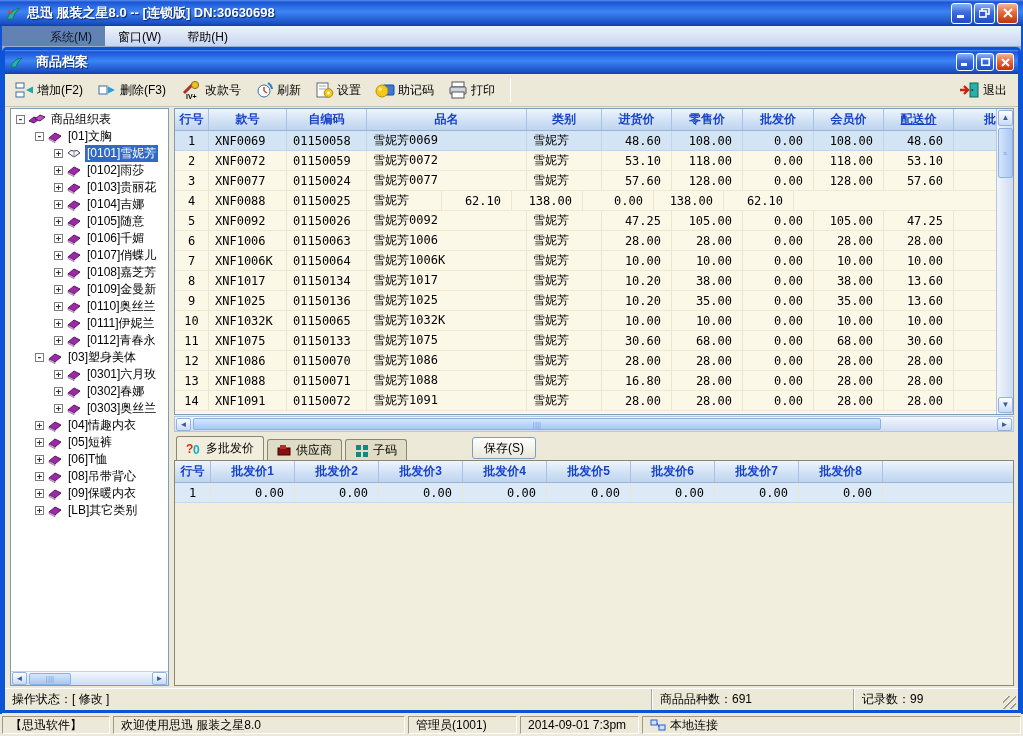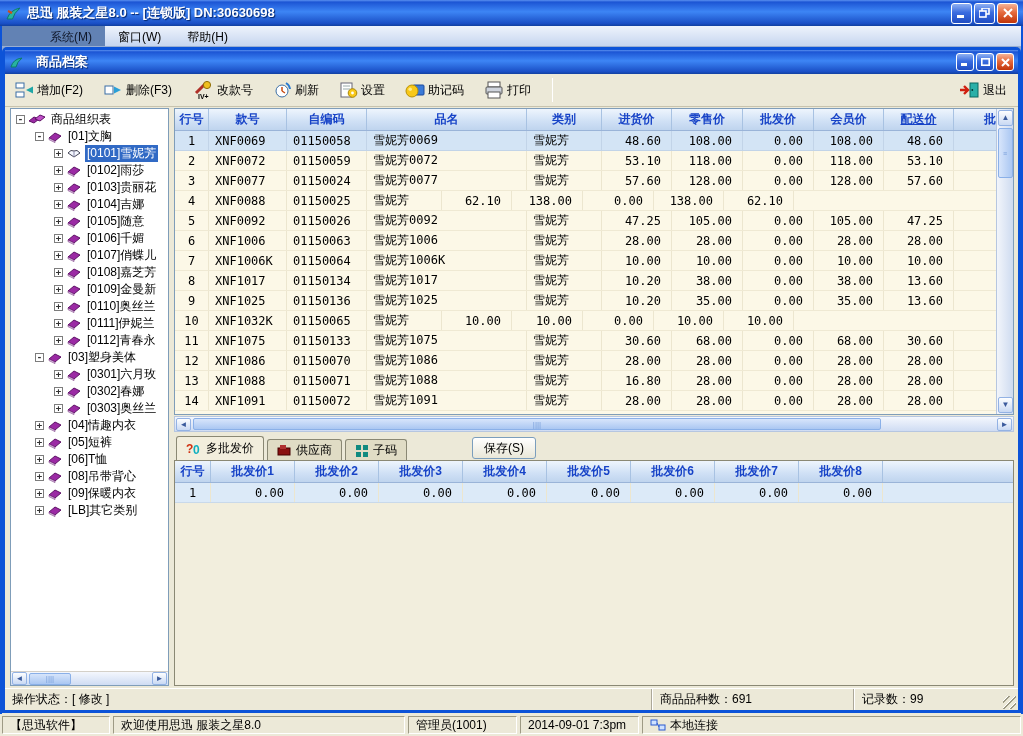--- a/index.html
+++ b/index.html
@@ -20,21 +20,21 @@
   .mitem { padding:3px 13px 0 13px; }
   .mitem.active { background:#6282b4; color:#0f172a;padding-left:48px; }
 
   
   .mdi { height:666px; position:relative; background:#8fa8d2; }
   .child { position:absolute; inset:0; border:3px solid #0c53d8; border-radius:5px 5px 0 0; display:flex; flex-direction:column; background:#ece9d8; }
   .ctbar { height:24px; background:linear-gradient(#5a90f0 0%,#1c55d4 8%,#3d85f5 45%,#1a4fc6 90%,#11409f 100%); display:flex; align-items:center; padding:0 4px; gap:12px; }
   .ctbar .ttl { color:#fff; font-weight:bold; font-size:13px; text-shadow:1px 1px 1px #00256e; flex:1; }
 
   
-  .toolbar { height:33px; display:flex; align-items:center; padding:0 4px; gap:8px; border-bottom:1px solid #c7c3ae; background:#ece9d8; }
+  .toolbar { height:33px; display:flex; align-items:center; padding:0 4px; gap:2px; border-bottom:1px solid #c7c3ae; background:#ece9d8; }
   .tbtn { display:flex; align-items:center; gap:3px; padding:3px 6px 3px 4px; border:1px solid transparent; cursor:default; white-space:nowrap; }
   .tsep { width:1px; height:24px; background:#b0ac98; border-right:1px solid #fff; margin:0 6px; }
   .exitbtn { margin-left:auto; }
 
   
   .filterbar { height:27px; display:flex; align-items:center; padding:0 8px; gap:7px; border-top:1px solid #fff; }
   .radio { width:11px; height:11px; border-radius:50%; border:1px solid #1c4f7c; background:#fff; position:relative; }
   .radio.sel::after { content:""; position:absolute; left:2px; top:2px; width:5px; height:5px; border-radius:50%; background:#222; }
   .blabel { font-weight:bold; }
   .searchbox { width:152px; height:19px; border:1px solid #7f9db9; background:#fff; font-size:12px; padding:0 3px; margin-left:2px; }
@@ -632,20 +632,21 @@
                     <div class="td r" style="width: 71px;">35.00</div>
                     <div class="td r" style="width: 71px;">0.00</div>
                     <div class="td r" style="width: 70px;">35.00</div>
                     <div class="td r" style="width: 70px;">13.60</div>
                     <div class="td" style="flex: 1 1 0%; border-right: none;"></div>
                   </div>
                   <div class="gr">
                     <div class="td c" style="width: 34px;">10</div>
                     <div class="td l" style="width: 78px;">XNF1032K</div>
                     <div class="td l" style="width: 80px;">01150065</div>
+                    <div class="td l" style="width: 160px;">雪妮芳1032K</div>
                     <div class="td l" style="width: 75px;">雪妮芳</div>
                     <div class="td r" style="width: 70px;">10.00</div>
                     <div class="td r" style="width: 71px;">10.00</div>
                     <div class="td r" style="width: 71px;">0.00</div>
                     <div class="td r" style="width: 70px;">10.00</div>
                     <div class="td r" style="width: 70px;">10.00</div>
                     <div class="td" style="flex: 1 1 0%; border-right: none;"></div>
                   </div>
                   <div class="gr">
                     <div class="td c" style="width: 34px;">11</div>

